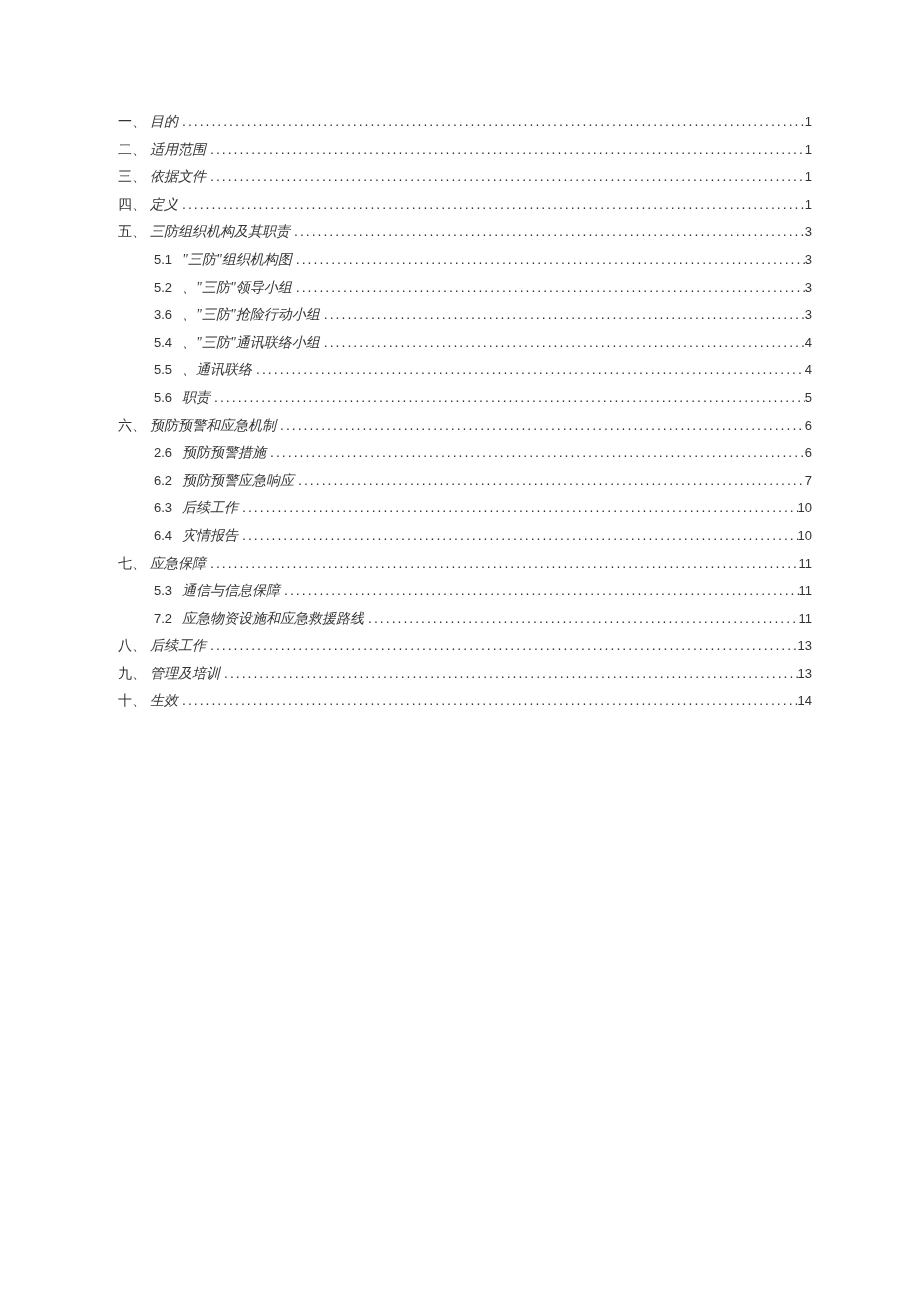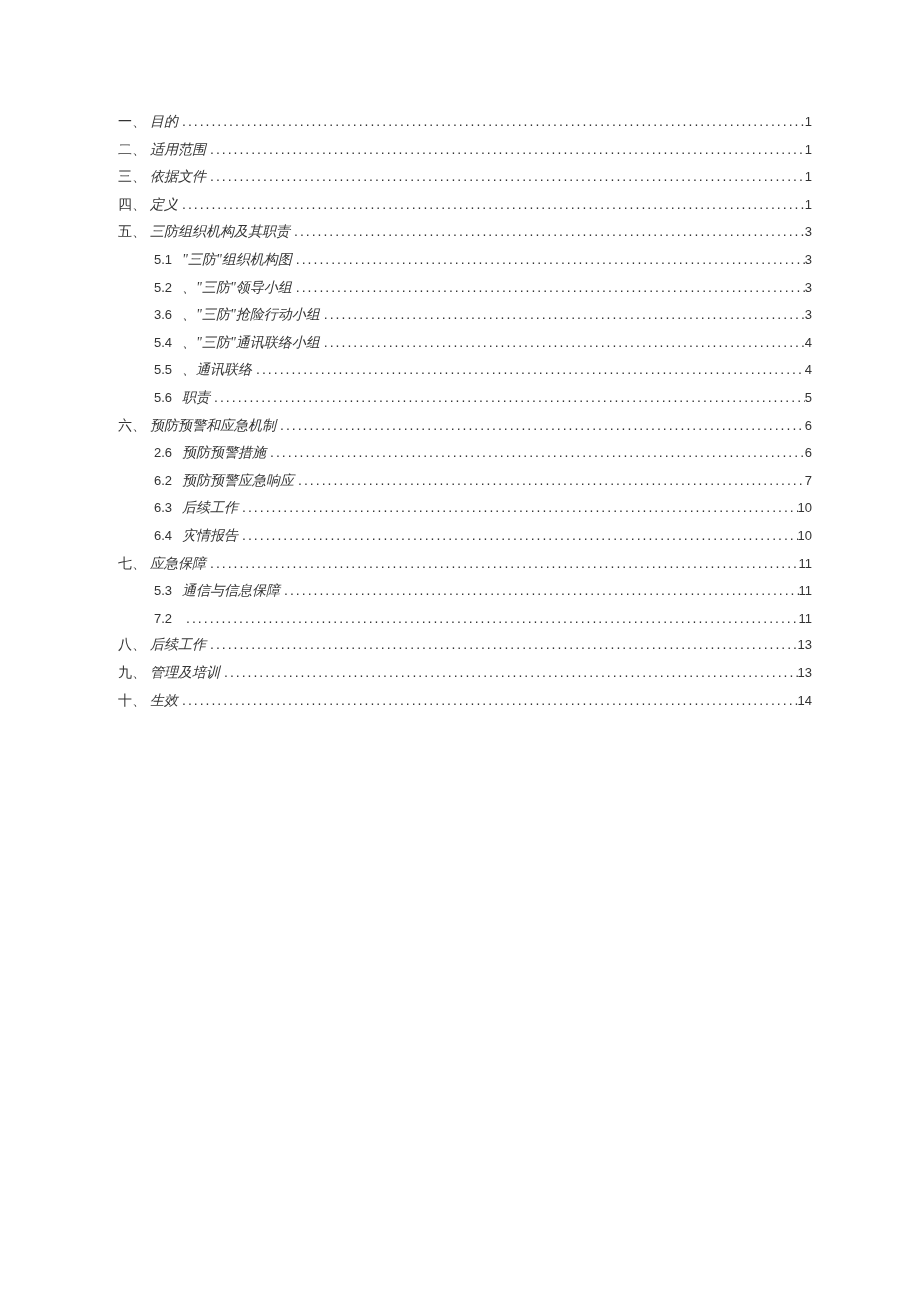--- a/index.html
+++ b/index.html
@@ -173,20 +173,21 @@
     <div class="toc-entry level2">
       <span class="toc-num">5.3</span>
       <span class="gap-after-num"></span>
       <span class="toc-text">通信与信息保障</span>
       <span class="leader"></span>
       <span class="toc-page">11</span>
     </div>
     <div class="toc-entry level2">
       <span class="toc-num">7.2</span>
       <span class="gap-after-num"></span>
+      <span class="toc-text">应急物资设施和应急救援路线</span>
       <span class="leader"></span>
       <span class="toc-page">11</span>
     </div>
     <div class="toc-entry">
       <span class="toc-prefix">八、</span>
       <span class="gap-after-prefix"></span>
       <span class="toc-text">后续工作</span>
       <span class="leader"></span>
       <span class="toc-page">13</span>
     </div>

